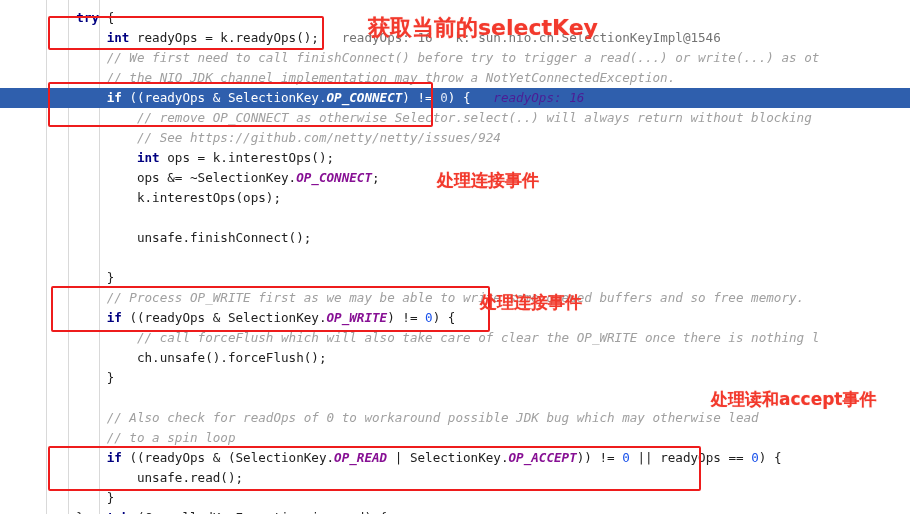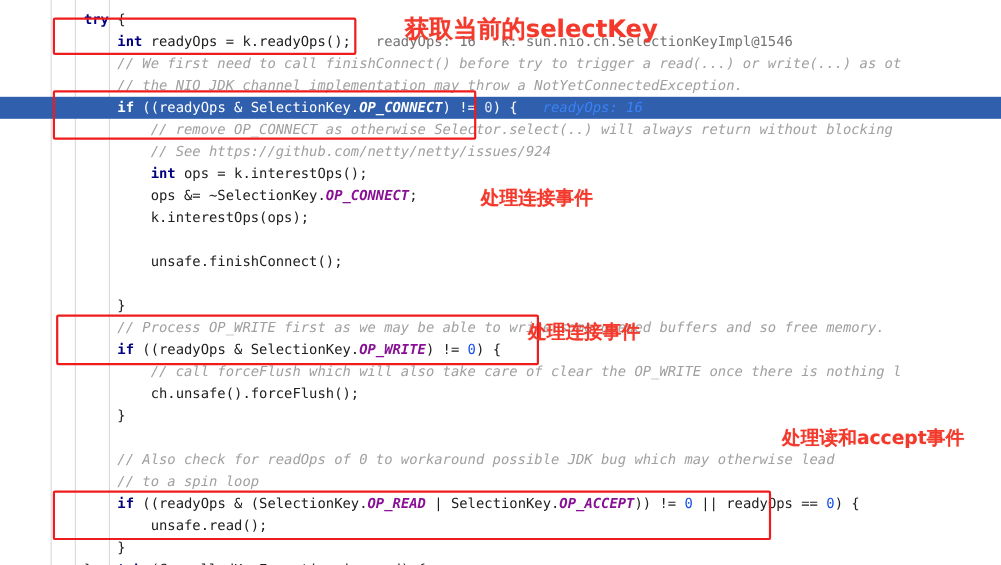--- a/index.html
+++ b/index.html
@@ -49,21 +49,21 @@
 
   
   .exec-line{
     position:absolute;left:0;width:910px;height:20px;
     background:#2f5fad;
   }
   .exec-line .plain,.exec-line .kw,.exec-line .num{color:#ffffff;}
   .exec-line .kw{color:#ffffff;font-weight:bold;}
   .exec-line .const{color:#ffffff;font-weight:bold;font-style:italic;}
   .exec-line .num{color:#dfe8f7;}
-  .exec-line .hintgreen{color:#3b82f6;}
+  .exec-line .hintgreen{color:#4c1d95;}
 
   
   .ann-box{
     position:absolute;
     border:2.5px solid #ee1c1c;
     border-radius:2px;
     box-sizing:border-box;
     pointer-events:none;
   }
   

